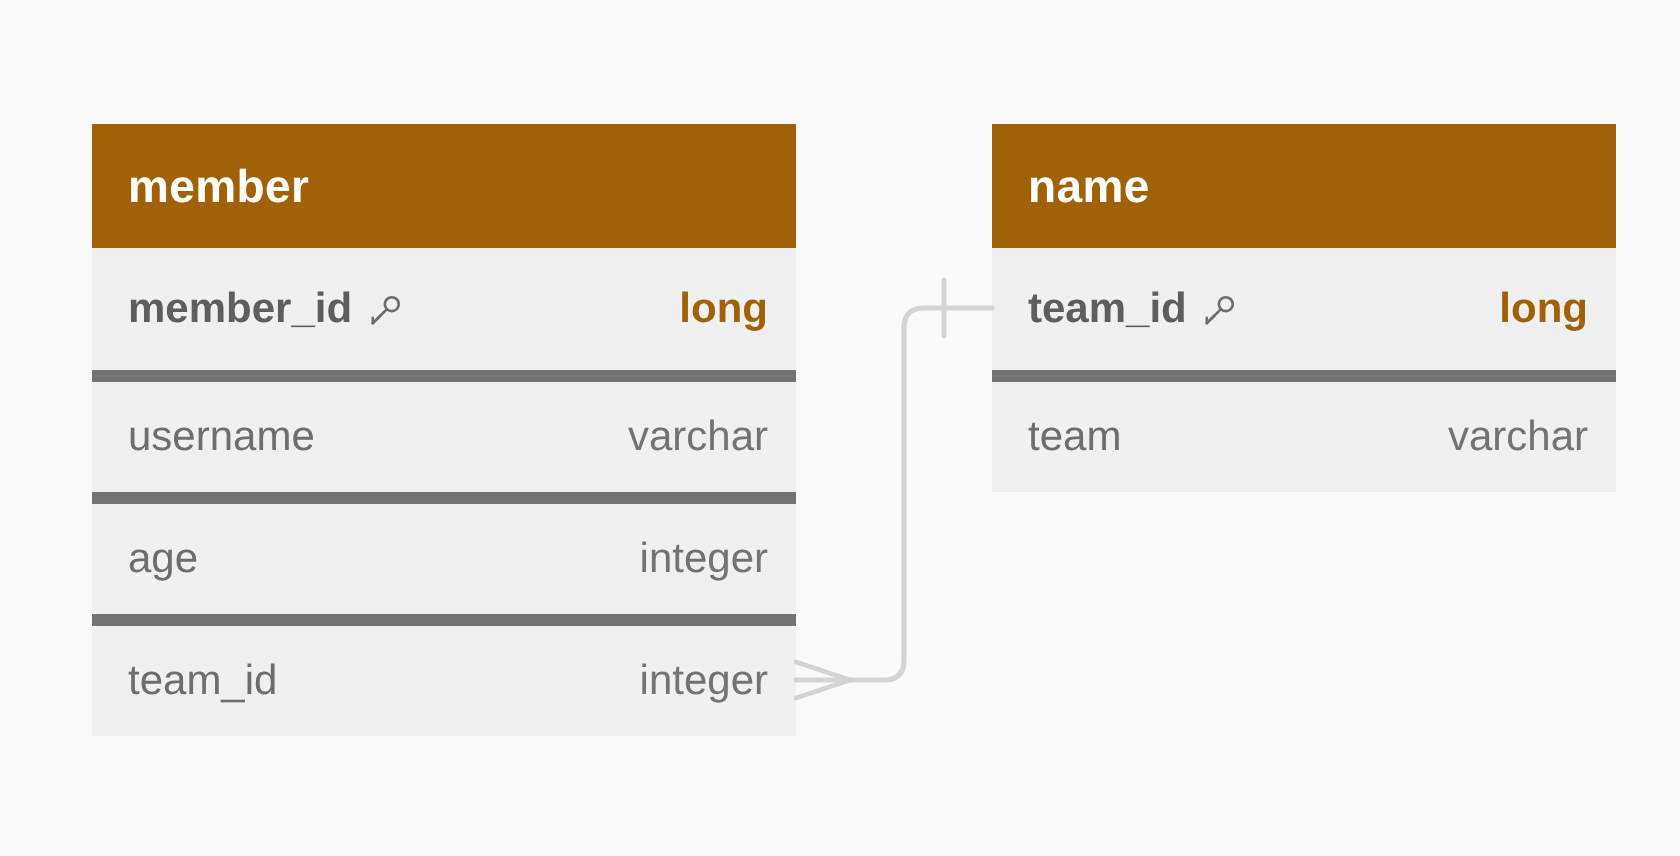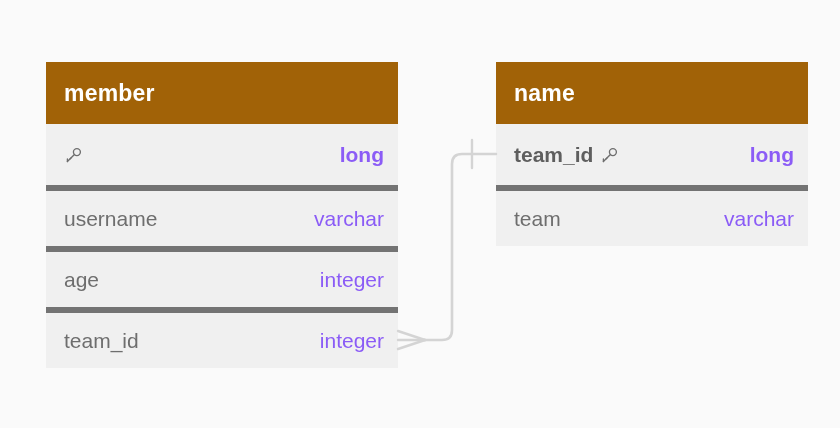--- a/index.html
+++ b/index.html
@@ -43,25 +43,25 @@
 
   .col-name{
     display:flex;
     align-items:center;
     gap:7px;
     font-size:21px;
     color:#6e6e6e;
   }
   .col-type{
     font-size:21px;
-    color:#8b5cf6;
+    color:#737373;
     text-align:right;
   }
   .row.pk .col-name{color:#5e5e5e;font-weight:bold;}
-  .row.pk .col-type{color:#8b5cf6;font-weight:bold;}
+  .row.pk .col-type{color:#a16207;font-weight:bold;}
 
   .key-icon{
     display:inline-block;
     width:19px;height:19px;
     position:relative;
     top:1px;
   }
   .key-icon svg{display:block;width:19px;height:19px;}
 
   #link-layer{
@@ -77,20 +77,21 @@
 <div id="canvas">
 
   <div class="entity" id="entity-member" style="left:46px;top:62px;width:352px;">
 
     <div class="entity-header">member</div>
 
     <div class="rows">
 
       <div class="row pk">
         <span class="col-name">
+          <span>member_id</span>
           <span class="key-icon">
             <svg viewBox="0 0 24 24" fill="none" stroke="#6e6e6e" stroke-width="1.7" stroke-linecap="round" stroke-linejoin="round">
               <circle cx="16.3" cy="7.7" r="4.4"></circle>
               <path d="M13.2 10.8 L4.3 19.7"></path>
               <path d="M4.3 19.7 L4.3 16.4"></path>
               <path d="M7.1 16.9 L9.0 15.0"></path>
             </svg>
           </span>
         </span>
         <span class="col-type">long</span>

